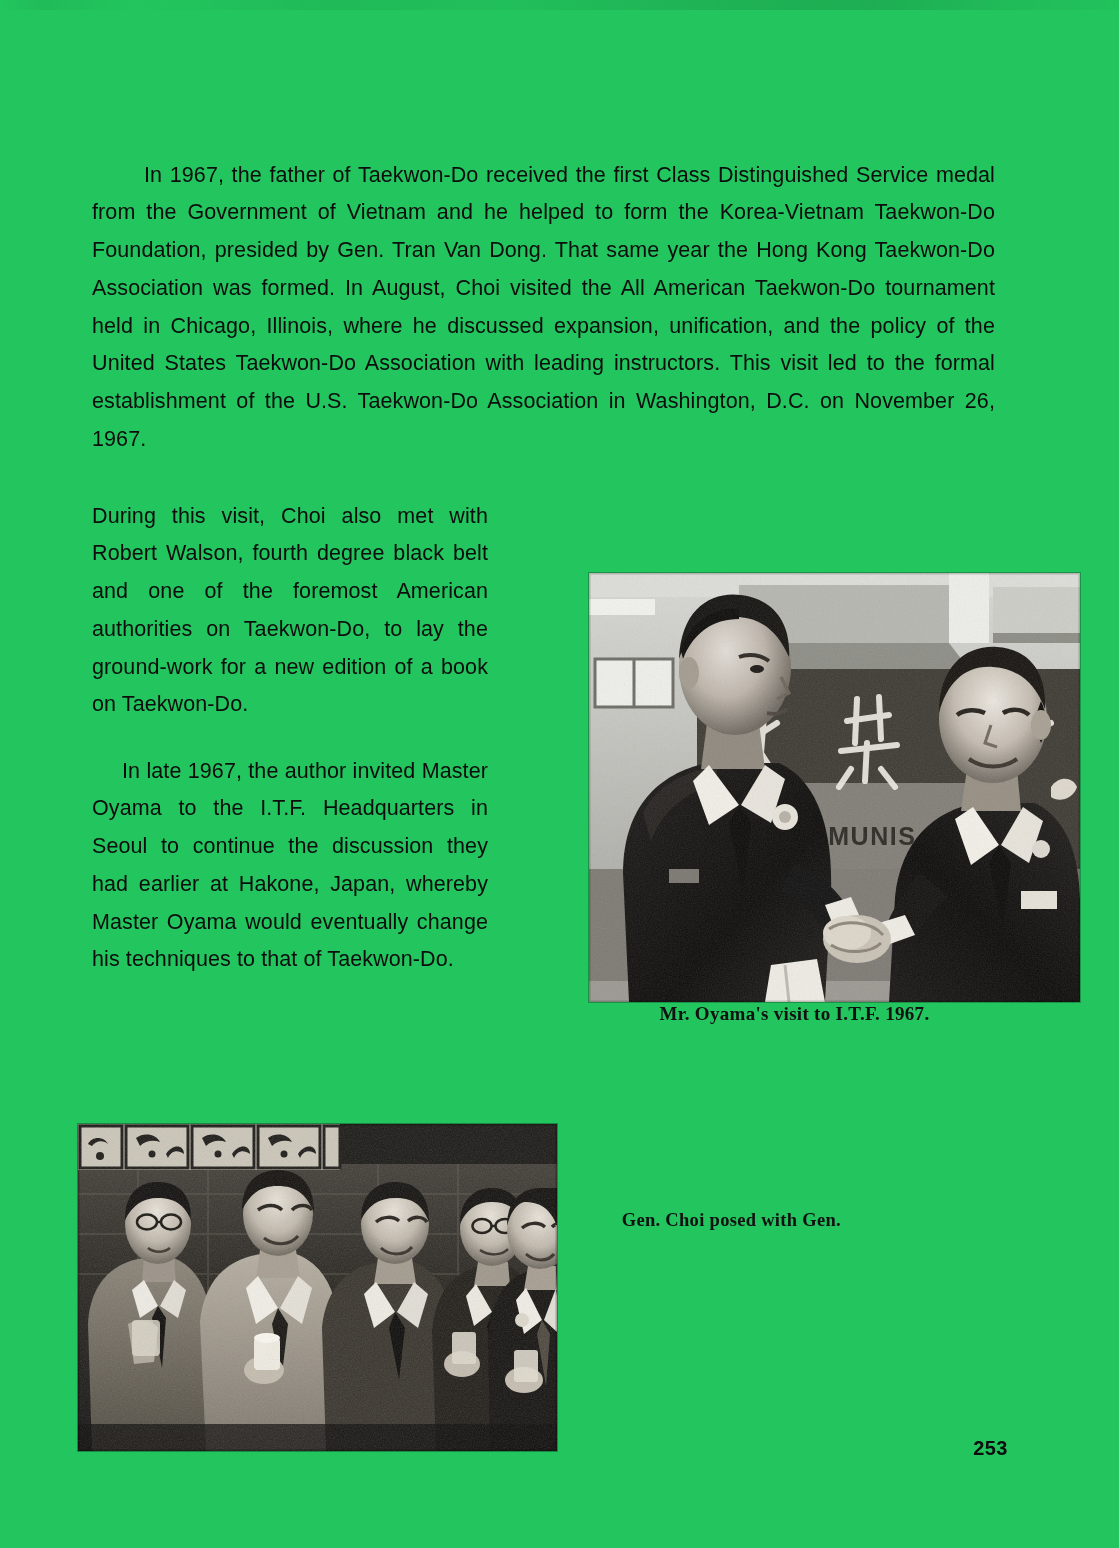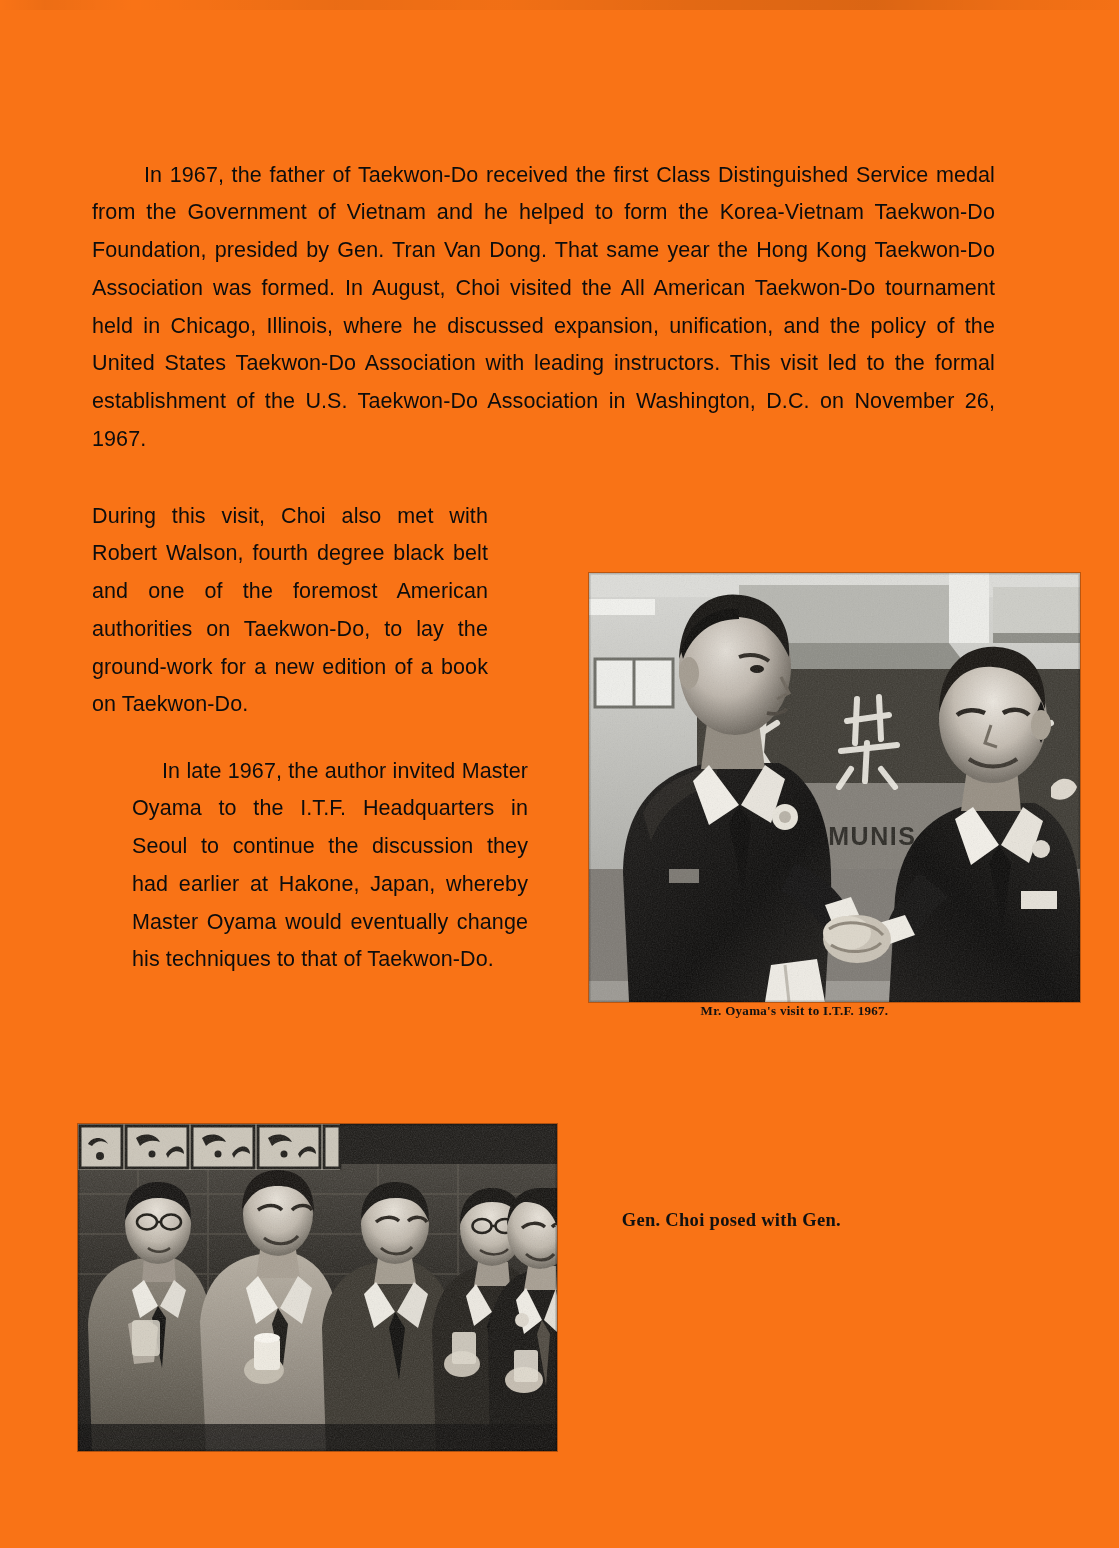--- a/index.html
+++ b/index.html
@@ -4,21 +4,21 @@
 <style>
   html, body {
     margin: 0;
     padding: 0;
     background: #ffffff;
   }
   .page {
     position: relative;
     width: 1119px;
     height: 1548px;
-    background: #f97316;
+    background: #22c55e;
     overflow: hidden;
     font-family: "Liberation Sans", sans-serif;
     color: #0d0d0d;
   }
 
   
   .scan-top-artifact {
     position: absolute;
     top: 0; left: 0;
     width: 1119px; height: 10px;
@@ -51,21 +51,20 @@
     left: 92px;
     top: 476px;
     width: 396px;
     text-indent: 0;
   }
   .para-left-b {
     left: 92px;
     top: 731px;
     width: 396px;
     text-indent: 30px;
-    margin-left: 40px;
   }
 
   
   .photo {
     position: absolute;
     overflow: hidden;
     background: #2b2b2b;
   }
   .photo-oyama {
     left: 549px;
@@ -89,21 +88,21 @@
     font-family: "Liberation Serif", serif;
     font-weight: bold;
     color: #111;
     letter-spacing: 0.3px;
   }
   .caption-oyama {
     left: 549px;
     top: 1003px;
     width: 491px;
     text-align: center;
-    font-size: 13px;
+    font-size: 19px;
   }
   .caption-group {
     left: 541px;
     top: 1208px;
     width: 300px;
     text-align: right;
     font-size: 18.5px;
     line-height: 25px;
   }
   .caption-group .cap-line-2 { display: block; padding-left: 9px; }
@@ -459,14 +458,15 @@
 
       <rect x="0" y="0" width="479" height="327" filter="url(#grainB)" opacity="0.6"></rect>
       <rect x="0" y="0" width="479" height="327" fill="none" stroke="#000" stroke-opacity="0.25" stroke-width="3"></rect>
     </svg>
   </figure>
 
   <figcaption class="caption caption-group">
     <span class="cap-line-1">Gen. Choi posed with Gen.</span>
   </figcaption>
 
+  <div class="page-number">253</div>
 
 </div>
 
 </body></html>

